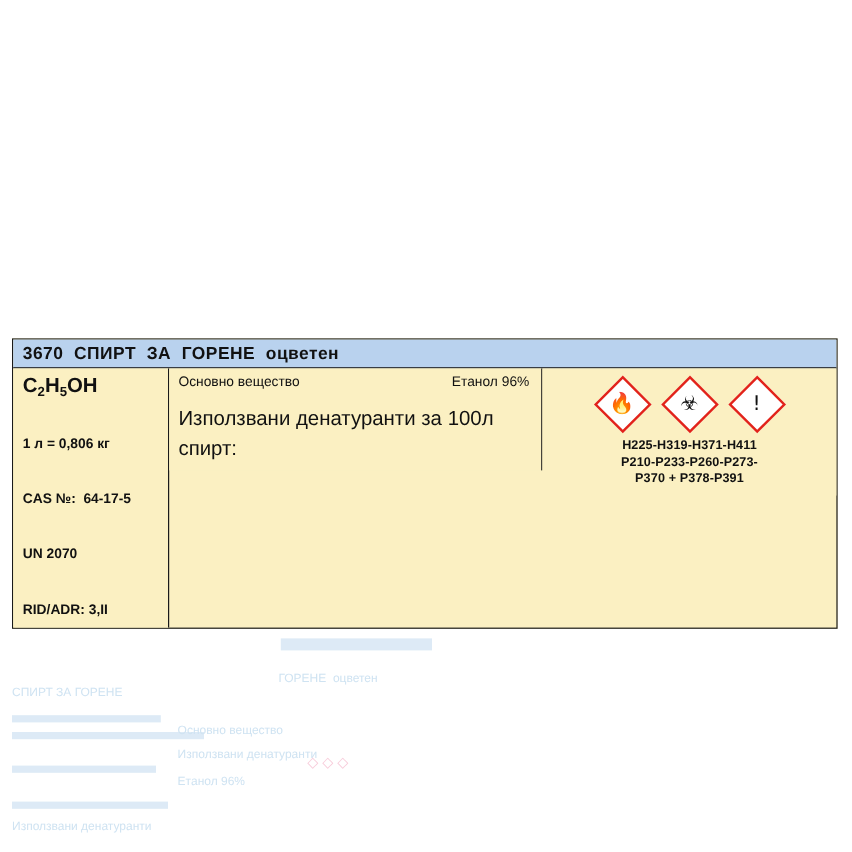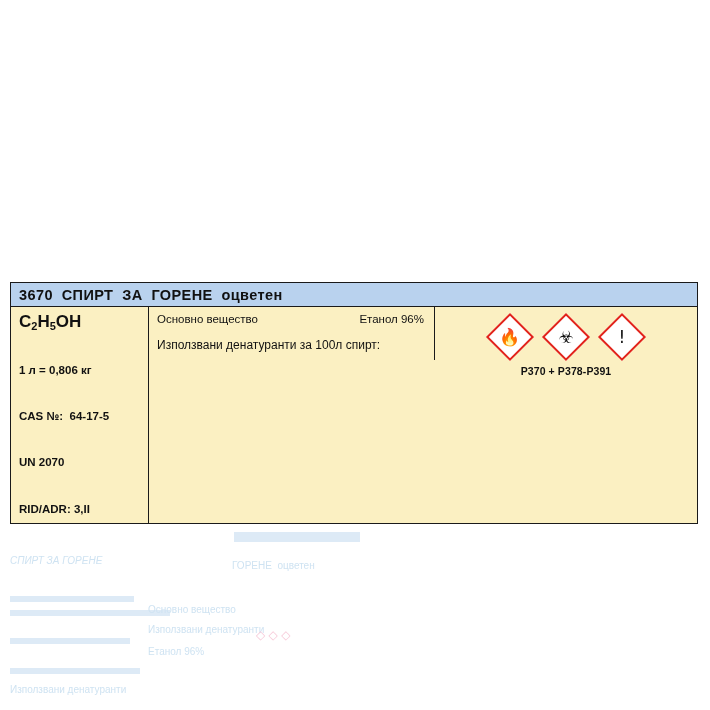--- a/index.html
+++ b/index.html
@@ -85,21 +85,21 @@
   .mid-top {
     display: flex;
     justify-content: space-between;
     align-items: baseline;
     font-size: 11.5px;
     color: #111;
     margin-bottom: 12px;
     padding-right: 2px;
   }
   .mid-list-title {
-    font-size: 12px;
+    font-size: 17px;
     color: #111;
     line-height: 1.45;
   }
   .mid-list {
     margin: 0;
     padding: 0;
     list-style: none;
   }
   .mid-list li {
     font-size: 11.5px;
@@ -212,29 +212,31 @@
           </div>
           <div class="ghs">
             <div class="diamond"></div>
             <div class="glyph">☣</div>
           </div>
           <div class="ghs">
             <div class="diamond"></div>
             <div class="glyph">!</div>
           </div>
         </div>
+        <div class="hcodes">H225-H319-H371-H411</div>
+        <div class="hcodes">P210-P233-P260-P273-</div>
         <div class="hcodes">P370 + P378-P391</div>
       </div>
 
     </div>
   </div>
 
   <div class="ghost-bar" style="left:234px; top:532px; width:126px; height:10px;"></div>
   <div class="ghost" style="left:232px; top:560px;">ГОРЕНЕ  оцветен</div>
-  <div class="ghost" style="left:10px; top:555px;font-style:italic;">СПИРТ ЗА ГОРЕНЕ</div>
+  <div class="ghost" style="left:10px; top:572px;">СПИРТ ЗА ГОРЕНЕ</div>
   <div class="ghost-bar" style="left:10px; top:596px; width:124px; height:6px;"></div>
   <div class="ghost-bar" style="left:10px; top:610px; width:160px; height:6px;"></div>
   <div class="ghost" style="left:148px; top:604px;">Основно вещество</div>
   <div class="ghost" style="left:148px; top:624px;">Използвани денатуранти</div>
   <div class="ghost-bar" style="left:10px; top:638px; width:120px; height:6px;"></div>
   <div class="ghost" style="left:148px; top:646px;">Етанол 96%</div>
   <div class="ghost-pink" style="left:256px; top:628px;">◇ ◇ ◇</div>
   <div class="ghost-bar" style="left:10px; top:668px; width:130px; height:6px;"></div>
   <div class="ghost" style="left:10px; top:684px;">Използвани денатуранти</div>
 

